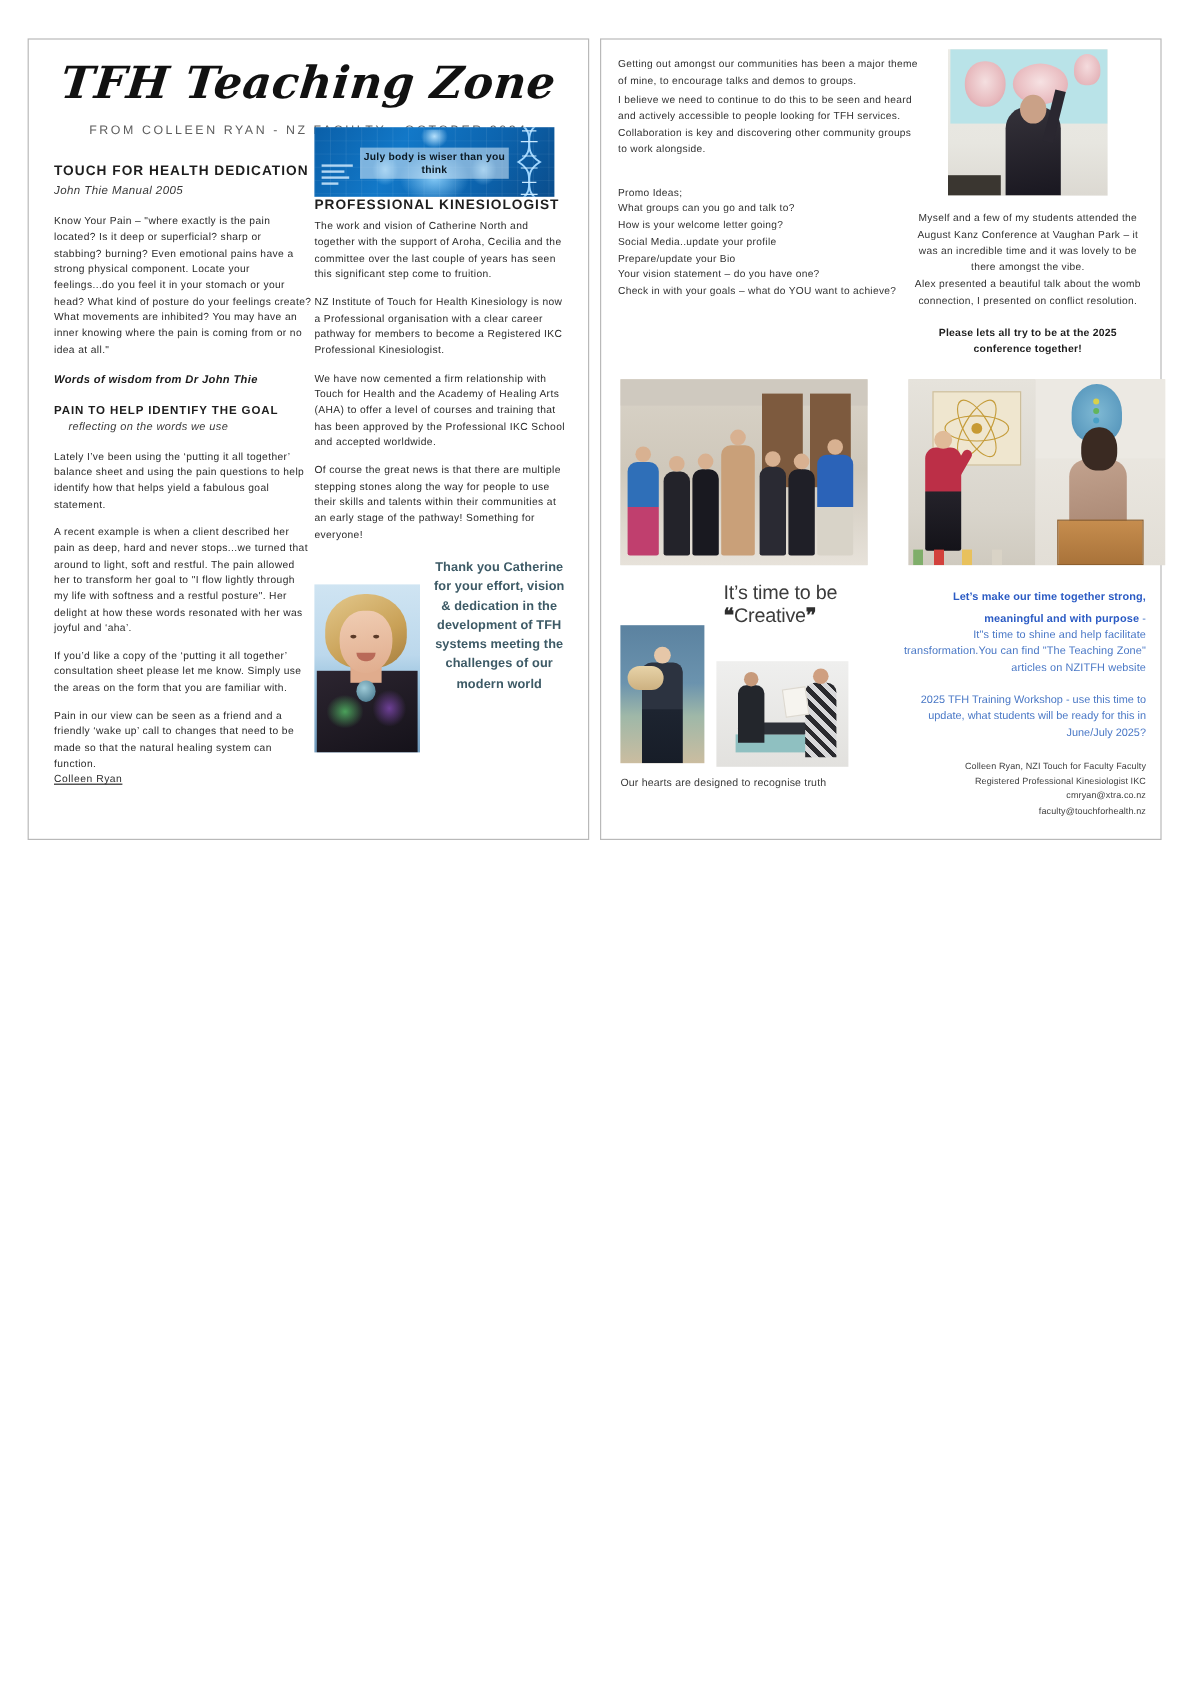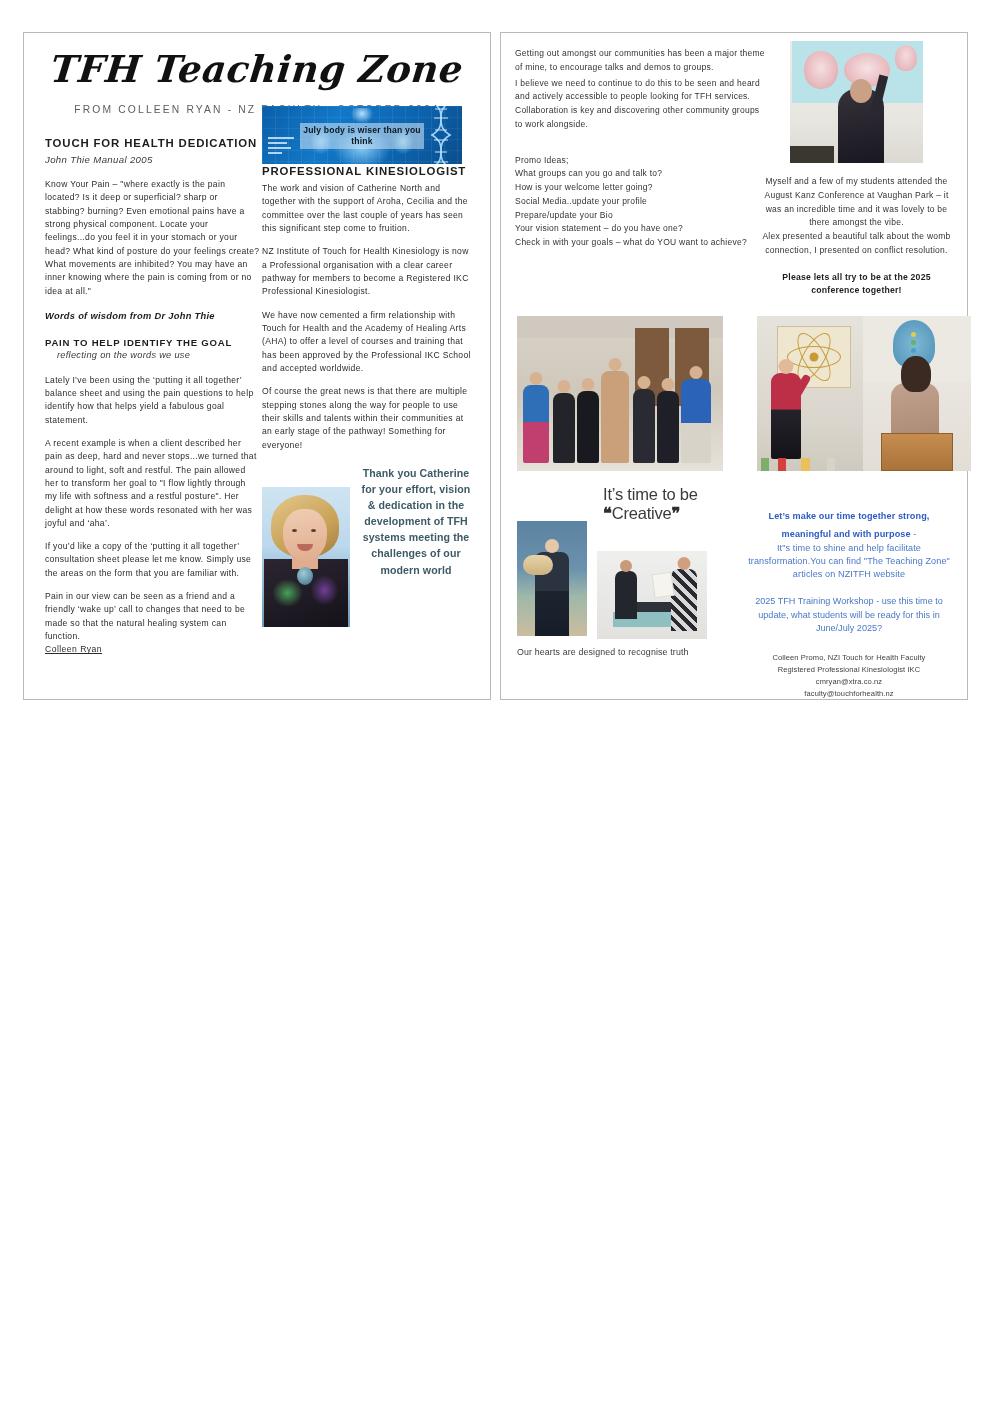--- a/index.html
+++ b/index.html
@@ -364,21 +364,21 @@
   .tbl-paper {
     position:absolute; right: 34px; bottom: 42px; width: 20px; height: 24px;
     background: #f6f4ef; border:1px solid #ddd9d1; transform: rotate(-8deg);
   }
   .hearts-caption {
     position: absolute; left: 0; top: 166px; width: 228px;
     font-size: 8.8px; color: #3a3a3a; letter-spacing: .15px;
   }
 
   
-  .p2-blue-block { position: absolute; right: 12px; top: 472px; width: 212px; text-align: center; }
+  .p2-blue-block { position: absolute; right: 12px; top: 454px; width: 212px; text-align: right; }
   .blue-strong {
     font-weight: bold; color: #2b5bc4; font-size: 9.1px; line-height: 1.46;
     letter-spacing: .1px;
   }
   .blue-light {
     color: #4a78c6; font-size: 9.1px; line-height: 1.46; letter-spacing: .1px;
   }
   .blue-block-2 { margin-top: 14px; color:#4a78c6; font-size: 9.1px; line-height: 1.48; }
   .sig-block {
     margin-top: 16px; color: #3f3f3f; font-size: 7.5px; line-height: 1.62; letter-spacing: .1px;
@@ -558,21 +558,21 @@
       <div class="hearts-caption">Our hearts are designed to recognise truth</div>
     </div>
 
     <div class="p2-blue-block">
       <div>
         <span class="blue-strong">Let’s make our time together strong, meaningful and with purpose</span><span class="blue-light"> -</span>
       </div>
       <div class="blue-light">It"s  time to shine and help facilitate transformation.You can find  "The Teaching Zone" articles on NZITFH website</div>
       <div class="blue-block-2">2025 TFH Training Workshop - use this time to update, what students will be ready for this in June/July 2025?</div>
       <div class="sig-block">
-        <div>Colleen Promo, NZI Touch for Health Faculty</div>
+        <div>Colleen Ryan, NZI Touch for Faculty Faculty</div>
         <div>Registered Professional Kinesiologist IKC</div>
         <div>cmryan@xtra.co.nz</div>
         <div>faculty@touchforhealth.nz</div>
       </div>
     </div>
 
   </div>
 </div>
 
 </body></html>

